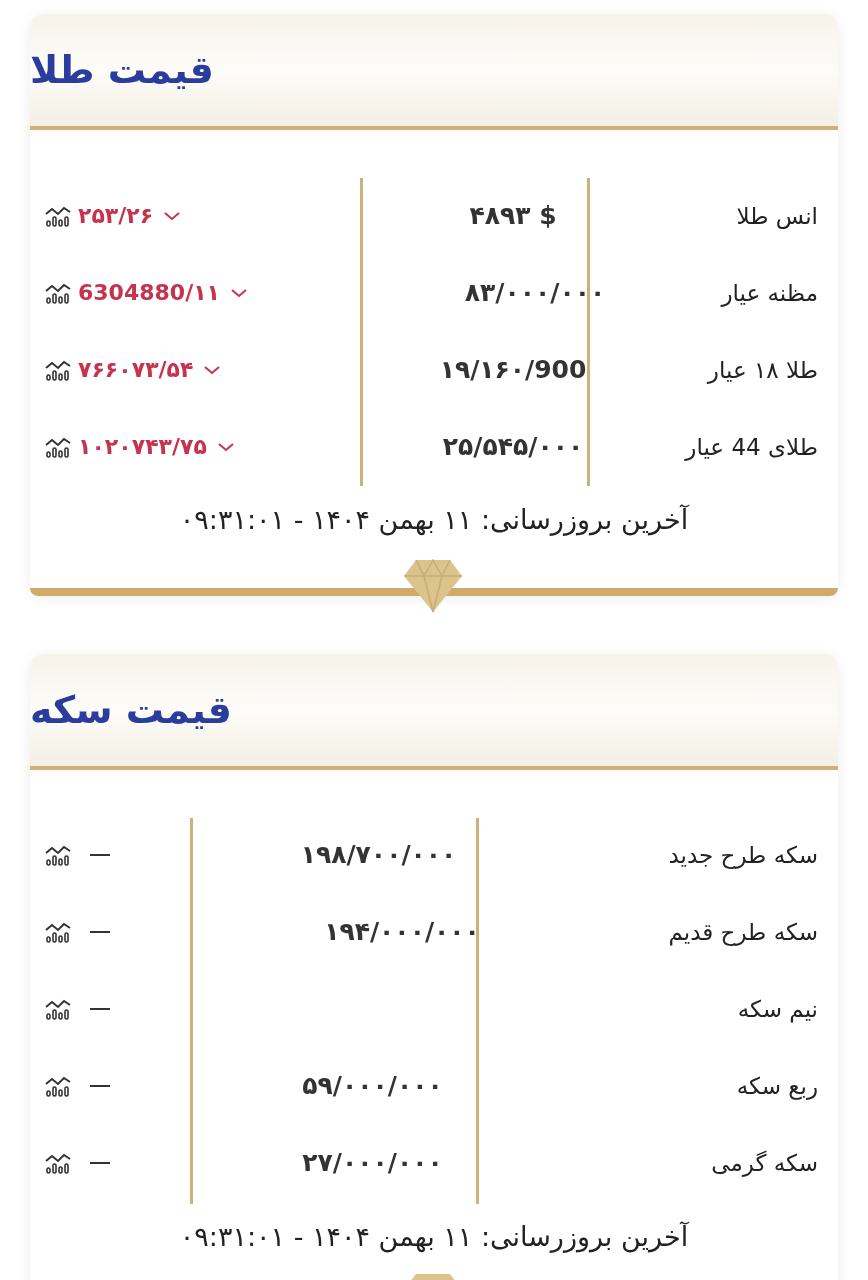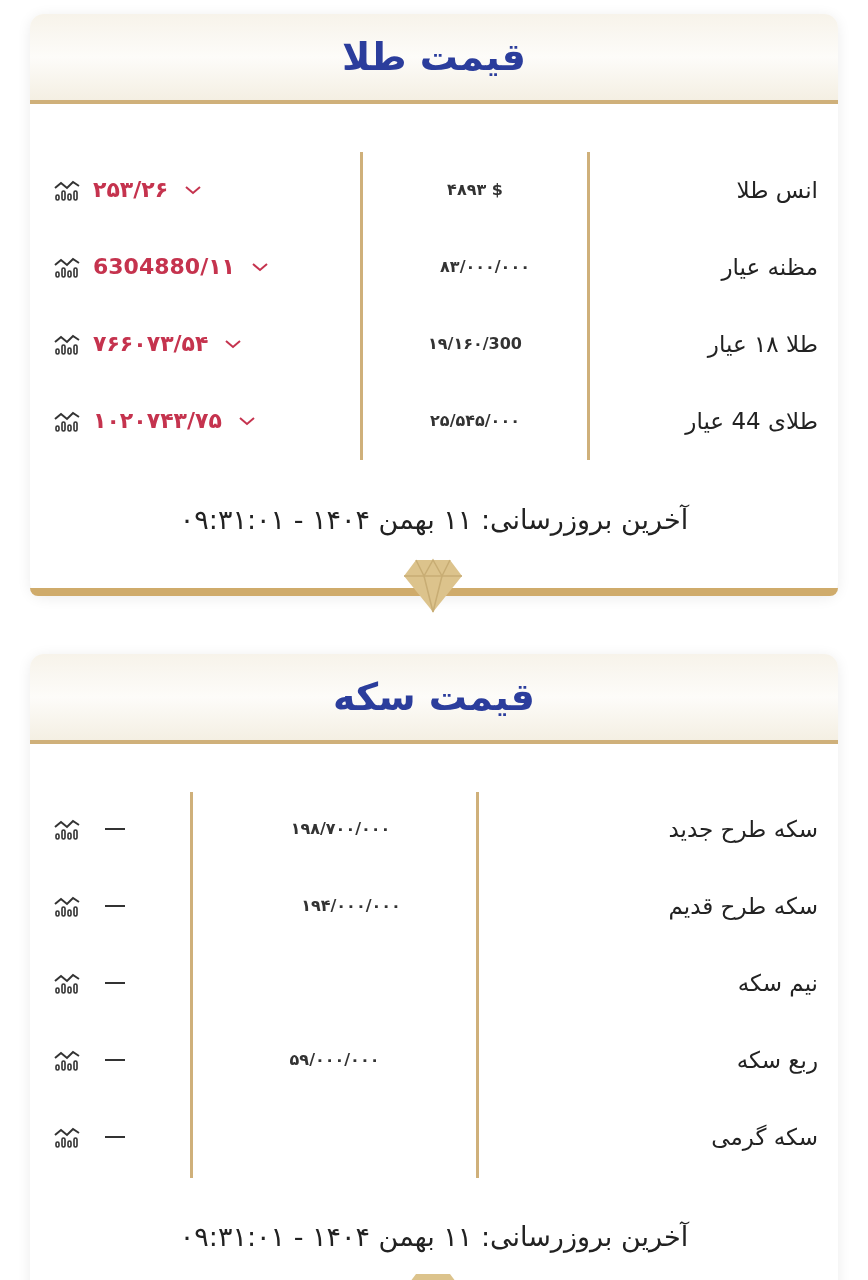--- a/index.html
+++ b/index.html
@@ -13,25 +13,25 @@
   .card {
     position: absolute; left: 30px; width: 808px;
     background: #ffffff;
     border-radius: 14px;
     box-shadow: 0 2px 14px rgba(0,0,0,0.08);
   }
   .card.gold { top: 14px; height: 582px; }
   .card.coin { top: 654px; height: 660px; }
 
   .card-header {
-    height: 90px;
+    height: 116px;
     border-radius: 14px 14px 0 0;
     background: linear-gradient(180deg, #f7f3ea 0%, #fdfcf9 50%, #f4efe3 100%);
     border-bottom: 4px solid #cfb07a;
-    display: flex; align-items: center; justify-content: center;
+    display: flex; align-items: center; 
   }
   .card-title {
     color: #2b3d9c;
     font-weight: bold;
     font-size: 38px;
     direction: rtl;
   }
 
   .table {
     position: relative;
@@ -41,27 +41,28 @@
     position: absolute; left: 0; right: 0; height: 77px;
     display: flex; align-items: center;
   }
   .cell-name {
     position: absolute; right: 20px;
     font-size: 23px; color: #222;
     direction: rtl; white-space: nowrap;
   }
   .cell-price {
     position: absolute;
-    font-size: 16px; font-weight: bold; color: #333;
+    font-size: 25px; font-weight: bold; color: #333;
     text-align: center; white-space: nowrap;
     direction: ltr;
+    margin-left: 38px;
   }
   .cell-change {
-    position: absolute; left: 23px;
-    display: flex; align-items: center; gap: 12px;
+    position: absolute; left: 14px;
+    display: flex; align-items: center; gap: 6px;
     direction: ltr;
   }
   .change-val {
     color: #c5334e; font-size: 22px; font-weight: bold; white-space: nowrap;
   }
   .chev { width: 18px; height: 12px; display: inline-block; margin-left: 4px; }
   .dash { width: 20px; height: 2px; background: #333; margin-left: 12px; display:inline-block; }
   .chart-icon { width: 28px; height: 24px; display: inline-block; }
 
   .vline {
@@ -111,39 +112,39 @@
             </svg>
           <span class="change-val">۲۵۳/۲۶</span>
           <svg class="chev" viewBox="0 0 18 12">
               <polyline points="2,3 9,9 16,3" fill="none" stroke="#c5334e" stroke-width="2"></polyline>
             </svg>
         </span>
       </div>
 
       <div class="row" style="top:124px;">
         <span class="cell-name">مظنه عیار</span>
-        <span class="cell-price" style="left:333px; width:244px;">۸۳/۰۰۰/۰۰۰</span>
+        <span class="cell-price" style="left:345px; width:244px;">۸۳/۰۰۰/۰۰۰</span>
         <span class="cell-change">
           <svg class="chart-icon" viewBox="0 0 28 24">
               <polyline points="2,10 8,5 14,10 20,4 26,8" fill="none" stroke="#333" stroke-width="2"></polyline>
               <rect x="3" y="17" width="3" height="5" rx="1.5" fill="none" stroke="#333" stroke-width="1.6"></rect>
               <rect x="9" y="13" width="3" height="9" rx="1.5" fill="none" stroke="#333" stroke-width="1.6"></rect>
               <rect x="15" y="16" width="3" height="6" rx="1.5" fill="none" stroke="#333" stroke-width="1.6"></rect>
               <rect x="21" y="13" width="3" height="9" rx="1.5" fill="none" stroke="#333" stroke-width="1.6"></rect>
             </svg>
           <span class="change-val">6304880/۱۱</span>
           <svg class="chev" viewBox="0 0 18 12">
               <polyline points="2,3 9,9 16,3" fill="none" stroke="#c5334e" stroke-width="2"></polyline>
             </svg>
         </span>
       </div>
 
       <div class="row" style="top:201px;">
         <span class="cell-name">طلا ۱۸ عیار</span>
-        <span class="cell-price" style="left:333px; width:224px;">۱۹/۱۶۰/300</span>
+        <span class="cell-price" style="left:333px; width:224px;">۱۹/۱۶۰/900</span>
         <span class="cell-change">
           <svg class="chart-icon" viewBox="0 0 28 24">
               <polyline points="2,10 8,5 14,10 20,4 26,8" fill="none" stroke="#333" stroke-width="2"></polyline>
               <rect x="3" y="17" width="3" height="5" rx="1.5" fill="none" stroke="#333" stroke-width="1.6"></rect>
               <rect x="9" y="13" width="3" height="9" rx="1.5" fill="none" stroke="#333" stroke-width="1.6"></rect>
               <rect x="15" y="16" width="3" height="6" rx="1.5" fill="none" stroke="#333" stroke-width="1.6"></rect>
               <rect x="21" y="13" width="3" height="9" rx="1.5" fill="none" stroke="#333" stroke-width="1.6"></rect>
             </svg>
           <span class="change-val">۷۶۶۰۷۳/۵۴</span>
           <svg class="chev" viewBox="0 0 18 12">
@@ -201,21 +202,21 @@
               <rect x="9" y="13" width="3" height="9" rx="1.5" fill="none" stroke="#333" stroke-width="1.6"></rect>
               <rect x="15" y="16" width="3" height="6" rx="1.5" fill="none" stroke="#333" stroke-width="1.6"></rect>
               <rect x="21" y="13" width="3" height="9" rx="1.5" fill="none" stroke="#333" stroke-width="1.6"></rect>
             </svg>
           <span class="dash"></span>
         </span>
       </div>
 
       <div class="row" style="top:123px;">
         <span class="cell-name">سکه طرح قدیم</span>
-        <span class="cell-price" style="left:152px; width:338px;">۱۹۴/۰۰۰/۰۰۰</span>
+        <span class="cell-price" style="left:165px; width:338px;">۱۹۴/۰۰۰/۰۰۰</span>
         <span class="cell-change">
           <svg class="chart-icon" viewBox="0 0 28 24">
               <polyline points="2,10 8,5 14,10 20,4 26,8" fill="none" stroke="#333" stroke-width="2"></polyline>
               <rect x="3" y="17" width="3" height="5" rx="1.5" fill="none" stroke="#333" stroke-width="1.6"></rect>
               <rect x="9" y="13" width="3" height="9" rx="1.5" fill="none" stroke="#333" stroke-width="1.6"></rect>
               <rect x="15" y="16" width="3" height="6" rx="1.5" fill="none" stroke="#333" stroke-width="1.6"></rect>
               <rect x="21" y="13" width="3" height="9" rx="1.5" fill="none" stroke="#333" stroke-width="1.6"></rect>
             </svg>
           <span class="dash"></span>
         </span>
@@ -245,20 +246,21 @@
               <rect x="9" y="13" width="3" height="9" rx="1.5" fill="none" stroke="#333" stroke-width="1.6"></rect>
               <rect x="15" y="16" width="3" height="6" rx="1.5" fill="none" stroke="#333" stroke-width="1.6"></rect>
               <rect x="21" y="13" width="3" height="9" rx="1.5" fill="none" stroke="#333" stroke-width="1.6"></rect>
             </svg>
           <span class="dash"></span>
         </span>
       </div>
 
       <div class="row" style="top:354px;">
         <span class="cell-name">سکه گرمی</span>
+        <span class="cell-price" style="left:163px; width:283px;">۲۷/۰۰۰/۰۰۰</span>
         <span class="cell-change">
           <svg class="chart-icon" viewBox="0 0 28 24">
               <polyline points="2,10 8,5 14,10 20,4 26,8" fill="none" stroke="#333" stroke-width="2"></polyline>
               <rect x="3" y="17" width="3" height="5" rx="1.5" fill="none" stroke="#333" stroke-width="1.6"></rect>
               <rect x="9" y="13" width="3" height="9" rx="1.5" fill="none" stroke="#333" stroke-width="1.6"></rect>
               <rect x="15" y="16" width="3" height="6" rx="1.5" fill="none" stroke="#333" stroke-width="1.6"></rect>
               <rect x="21" y="13" width="3" height="9" rx="1.5" fill="none" stroke="#333" stroke-width="1.6"></rect>
             </svg>
           <span class="dash"></span>
         </span>

